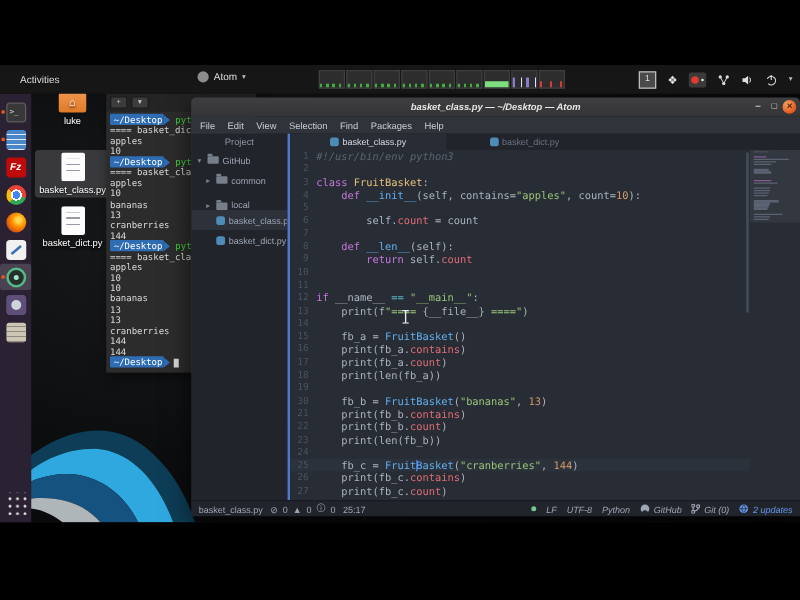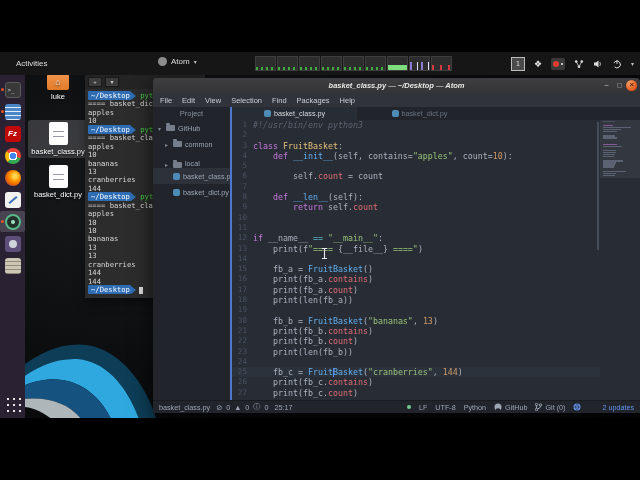--- a/index.html
+++ b/index.html
@@ -127,23 +127,23 @@
   .cursor{position:absolute;top:1px;width:1px;height:8.5px;background:#528bff;}
   .scroll-thumb{position:absolute;right:41px;top:2px;width:2px;height:128px;background:#454d5c;z-index:3;}
   .minimap{position:absolute;right:0;top:0;width:40px;height:100%;background:#282c34;z-index:2;}
   .mm-visible{position:absolute;left:0;top:0;width:100%;height:58px;background:rgba(160,170,190,.09);}
   .mbar{height:1.45px;margin:0.65px 0 0 3px;opacity:.55;}
   .mouse-ibeam{position:absolute;left:89px;top:128px;width:7px;height:11px;z-index:6;pointer-events:none;}
 
   .statusbar{height:13px;background:#21252b;border-top:1px solid #181b20;display:flex;align-items:center;
              font-size:7.2px;color:#9da5b4;padding:0 6px;box-sizing:border-box;gap:6px;}
   .sb-diag{display:flex;gap:4px;align-items:center;}
-  .sb-right{margin-left:auto;display:flex;gap:8px;align-items:center;}
+  .sb-right{margin-left:auto;display:flex;gap:8px;align-items:center;font-style:italic;}
   .sb-dot{width:4px;height:4px;border-radius:50%;background:#73c990;}
-  .sb-updates{color:#6494ed;display:flex;gap:21px;align-items:center;}
+  .sb-updates{color:#6494ed;display:flex;gap:3px;align-items:center;}
   .sb-git,.sb-github{display:flex;gap:3px;align-items:center;}
 </style>
 </head>
 <body>
 
 <div class="screen">
   <div class="desktop">
 
     <div class="wallpaper">
       <svg class="wave" viewBox="0 0 130 126" preserveAspectRatio="none">

